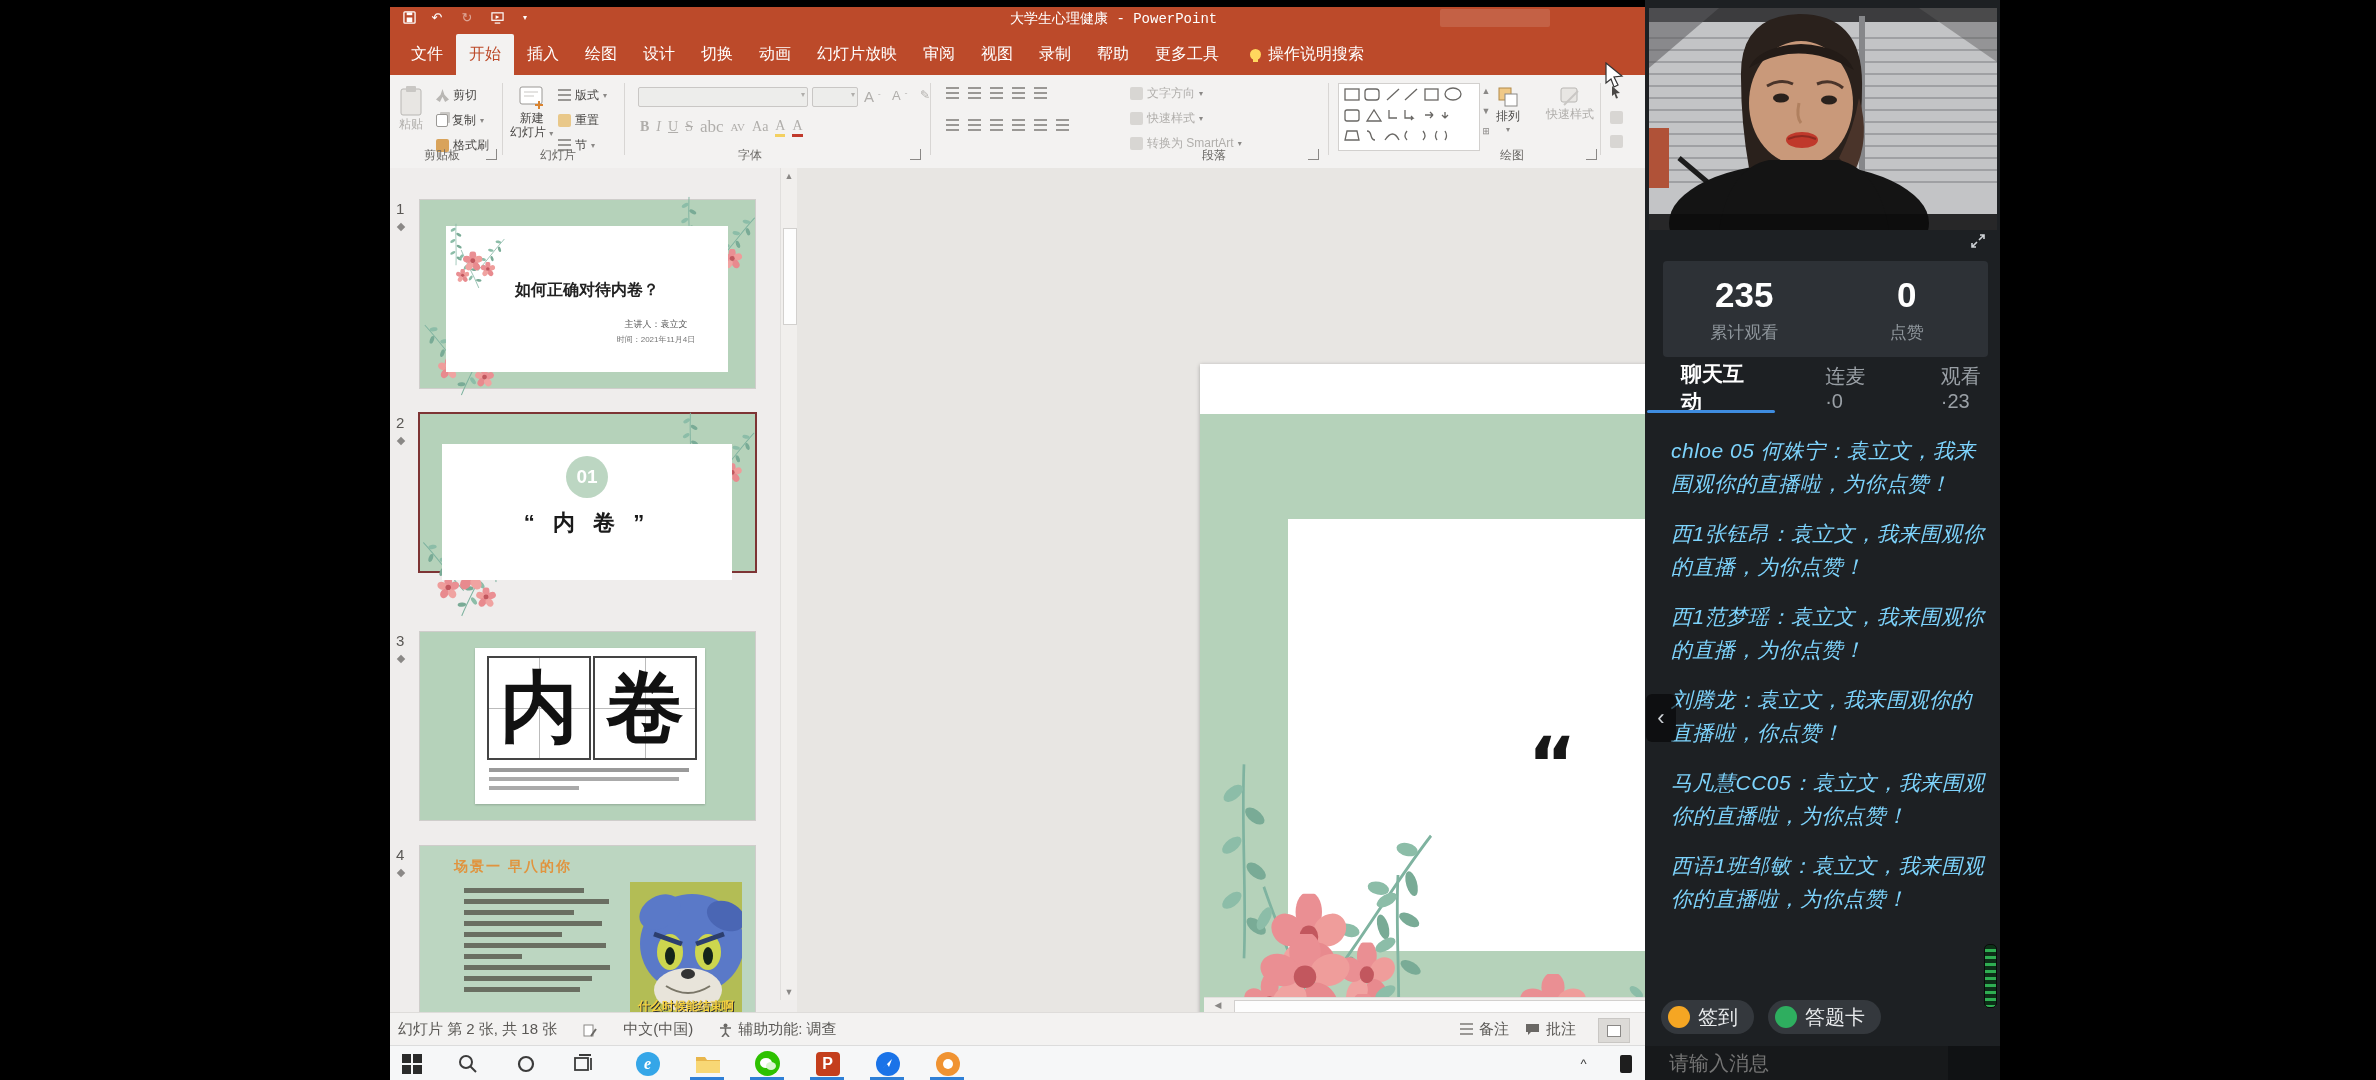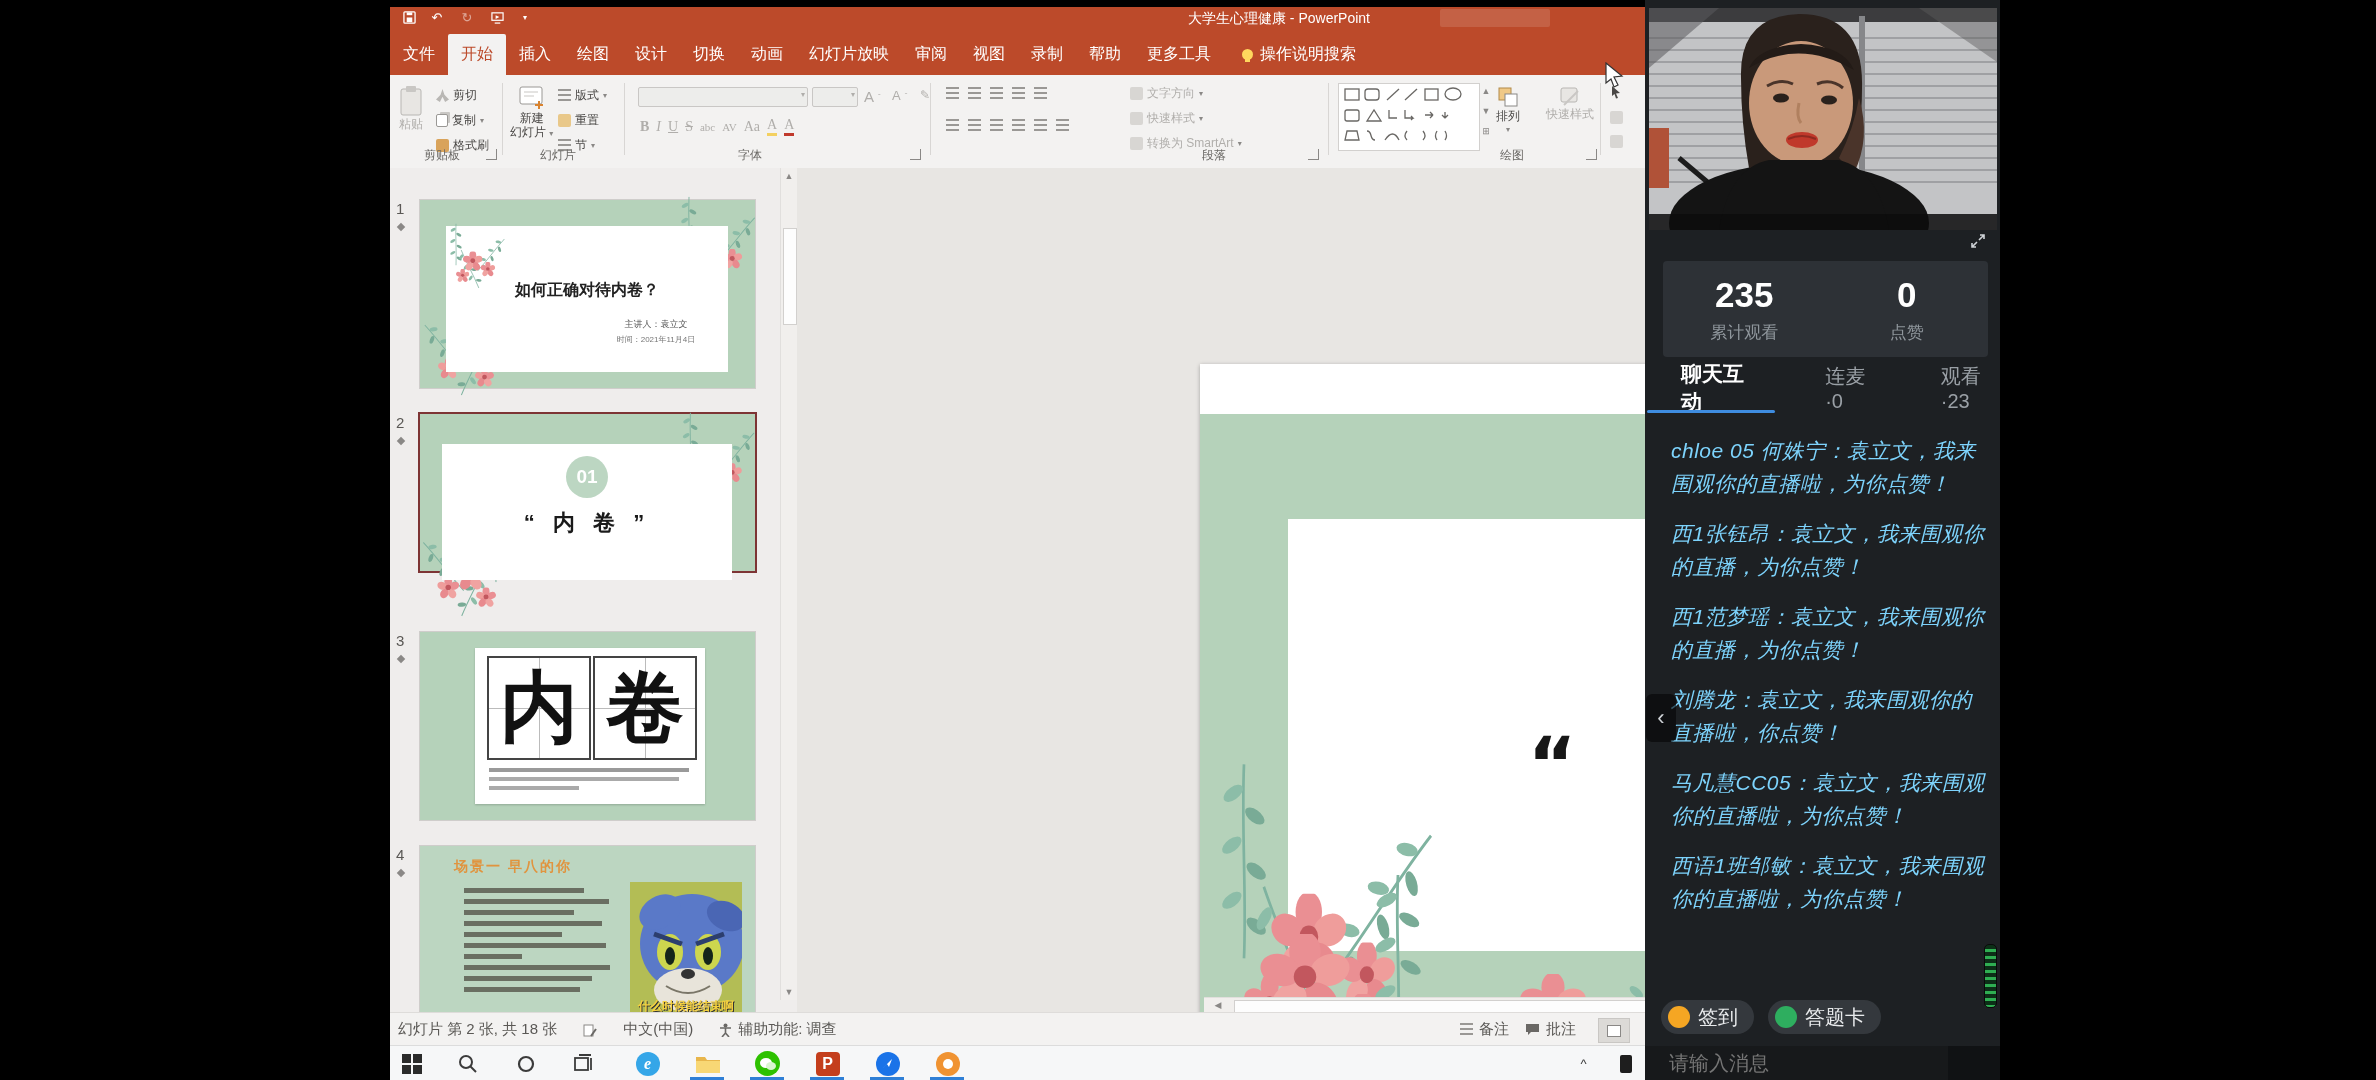--- a/index.html
+++ b/index.html
@@ -4,24 +4,24 @@
 <style>
   html,body{margin:0;padding:0;background:#000;}
   body{font-family:"Liberation Sans",sans-serif;-webkit-font-smoothing:antialiased;}
   #stage{position:relative;width:2376px;height:1080px;background:#000;overflow:hidden;}
   .abs{position:absolute;}
 
   
   #ppt{position:absolute;left:390px;top:7px;width:1255px;height:1073px;background:#f3f2f1;overflow:hidden;}
   #titlebar{position:absolute;left:0;top:0;width:100%;height:22px;background:#bc4a2a;}
   .qat-ic{position:absolute;top:4px;width:14px;height:14px;color:#fff;font-size:13px;line-height:14px;text-align:center;}
-  #title-text{position:absolute;left:620px;top:3px;width:360px;text-align:right;color:#fff;font-size:14px;white-space:nowrap;}
+  #title-text{position:absolute;left:620px;top:3px;width:360px;text-align:left;color:#fff;font-size:14px;white-space:nowrap;font-family:Liberation Mono, monospace;}
   #title-hover{position:absolute;left:1050px;top:2px;width:110px;height:18px;background:rgba(255,255,255,.13);border-radius:2px;}
 
-  #tabrow{position:absolute;left:0;top:22px;width:100%;height:46px;background:#bc4a2a;display:flex;align-items:flex-end;padding-left:0;box-sizing:border-box;}
+  #tabrow{position:absolute;left:0;top:22px;width:100%;height:46px;background:#bc4a2a;display:flex;align-items:flex-end;padding-left:8px;box-sizing:border-box;}
   .rtab{color:#fff;font-size:16px;padding:10px 13px;cursor:default;white-space:nowrap;}
   .rtab.active{background:#f3f2f1;color:#bc4a2a;border-radius:2px 2px 0 0;}
   #tab-search{display:flex;align-items:center;color:#fff;font-size:16px;margin-left:18px;padding-bottom:10px;white-space:nowrap;}
   .bulb{width:11px;height:11px;border-radius:50%;background:#ffd75e;margin-right:7px;position:relative;}
   .bulb:after{content:"";position:absolute;left:3px;top:10px;width:5px;height:3px;background:#ffd75e;}
 
   #ribbon{position:absolute;left:0;top:68px;width:100%;height:93px;background:#f3f2f1;border-bottom:1px solid #d2d0ce;}
   .gsep{position:absolute;top:8px;width:1px;height:72px;background:#d8d6d4;}
   .glabel{position:absolute;top:72px;font-size:12px;color:#6a6865;white-space:nowrap;}
   .launcher{position:absolute;top:74px;width:10px;height:10px;border-right:1.5px solid #8a8886;border-bottom:1.5px solid #8a8886;}
@@ -232,21 +232,21 @@
       <div class="rsm dis" style="left:502px;top:13px;font-size:13px">
           <span>A</span>
           <sup style="font-size:8px">ˇ</sup>
         </div>
       <div class="rsm dis" style="left:530px;top:13px">✎</div>
       <div style="position:absolute;left:250px;top:42px;display:flex;align-items:center">
         <span class="fbtn" style="font-weight:bold">B</span>
         <span class="fbtn" style="font-style:italic">I</span>
         <span class="fbtn" style="text-decoration:underline">U</span>
         <span class="fbtn" style="text-decoration:line-through">S</span>
-        <span class="fbtn" style="font-size:11px">abc</span>
+        <span class="fbtn" style="font-size:17px">abc</span>
         <span class="fbtn" style="font-size:11px">AV</span>
         <span class="fbtn">Aa</span>
         <span class="fbtn" style="border-bottom:3px solid #f3d060">A</span>
         <span class="fbtn" style="border-bottom:3px solid #c0392b">A</span>
       </div>
       <div class="glabel" style="left:348px">字体</div>
       <div class="launcher" style="left:520px"></div>
       <div class="gsep" style="left:540px"></div>
 
       <div style="position:absolute;left:556px;top:12px;display:flex;gap:9px">

